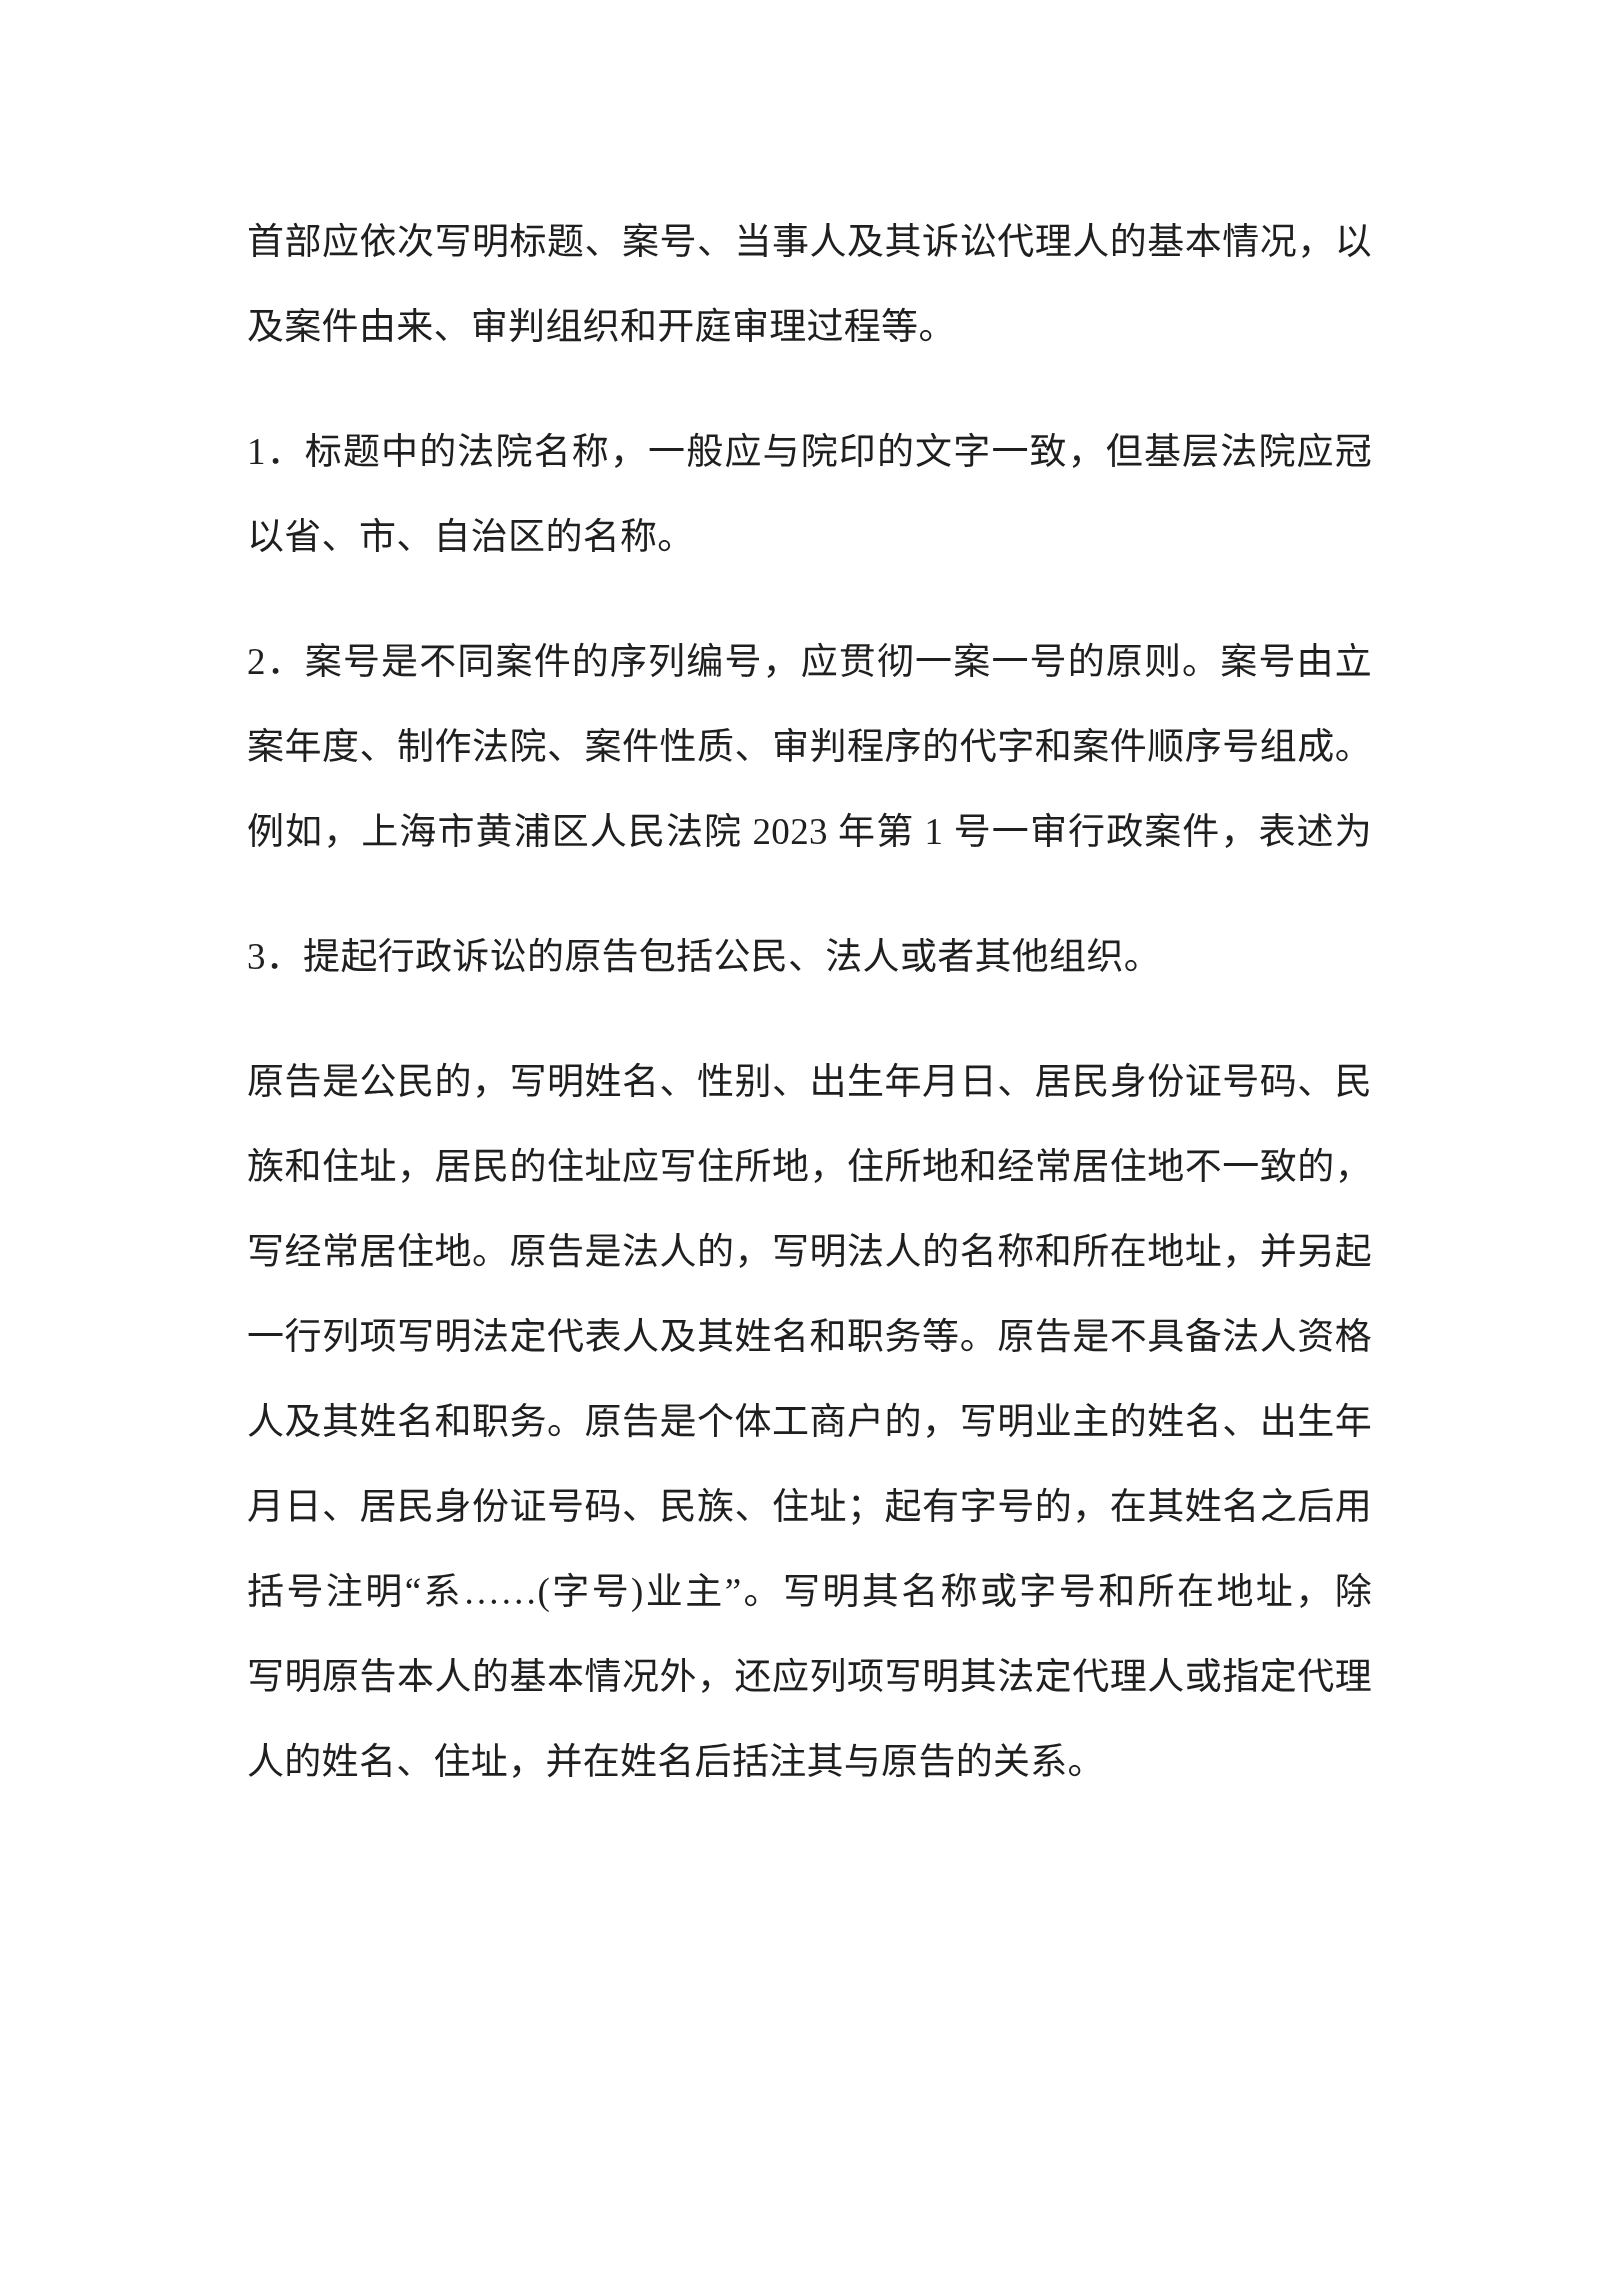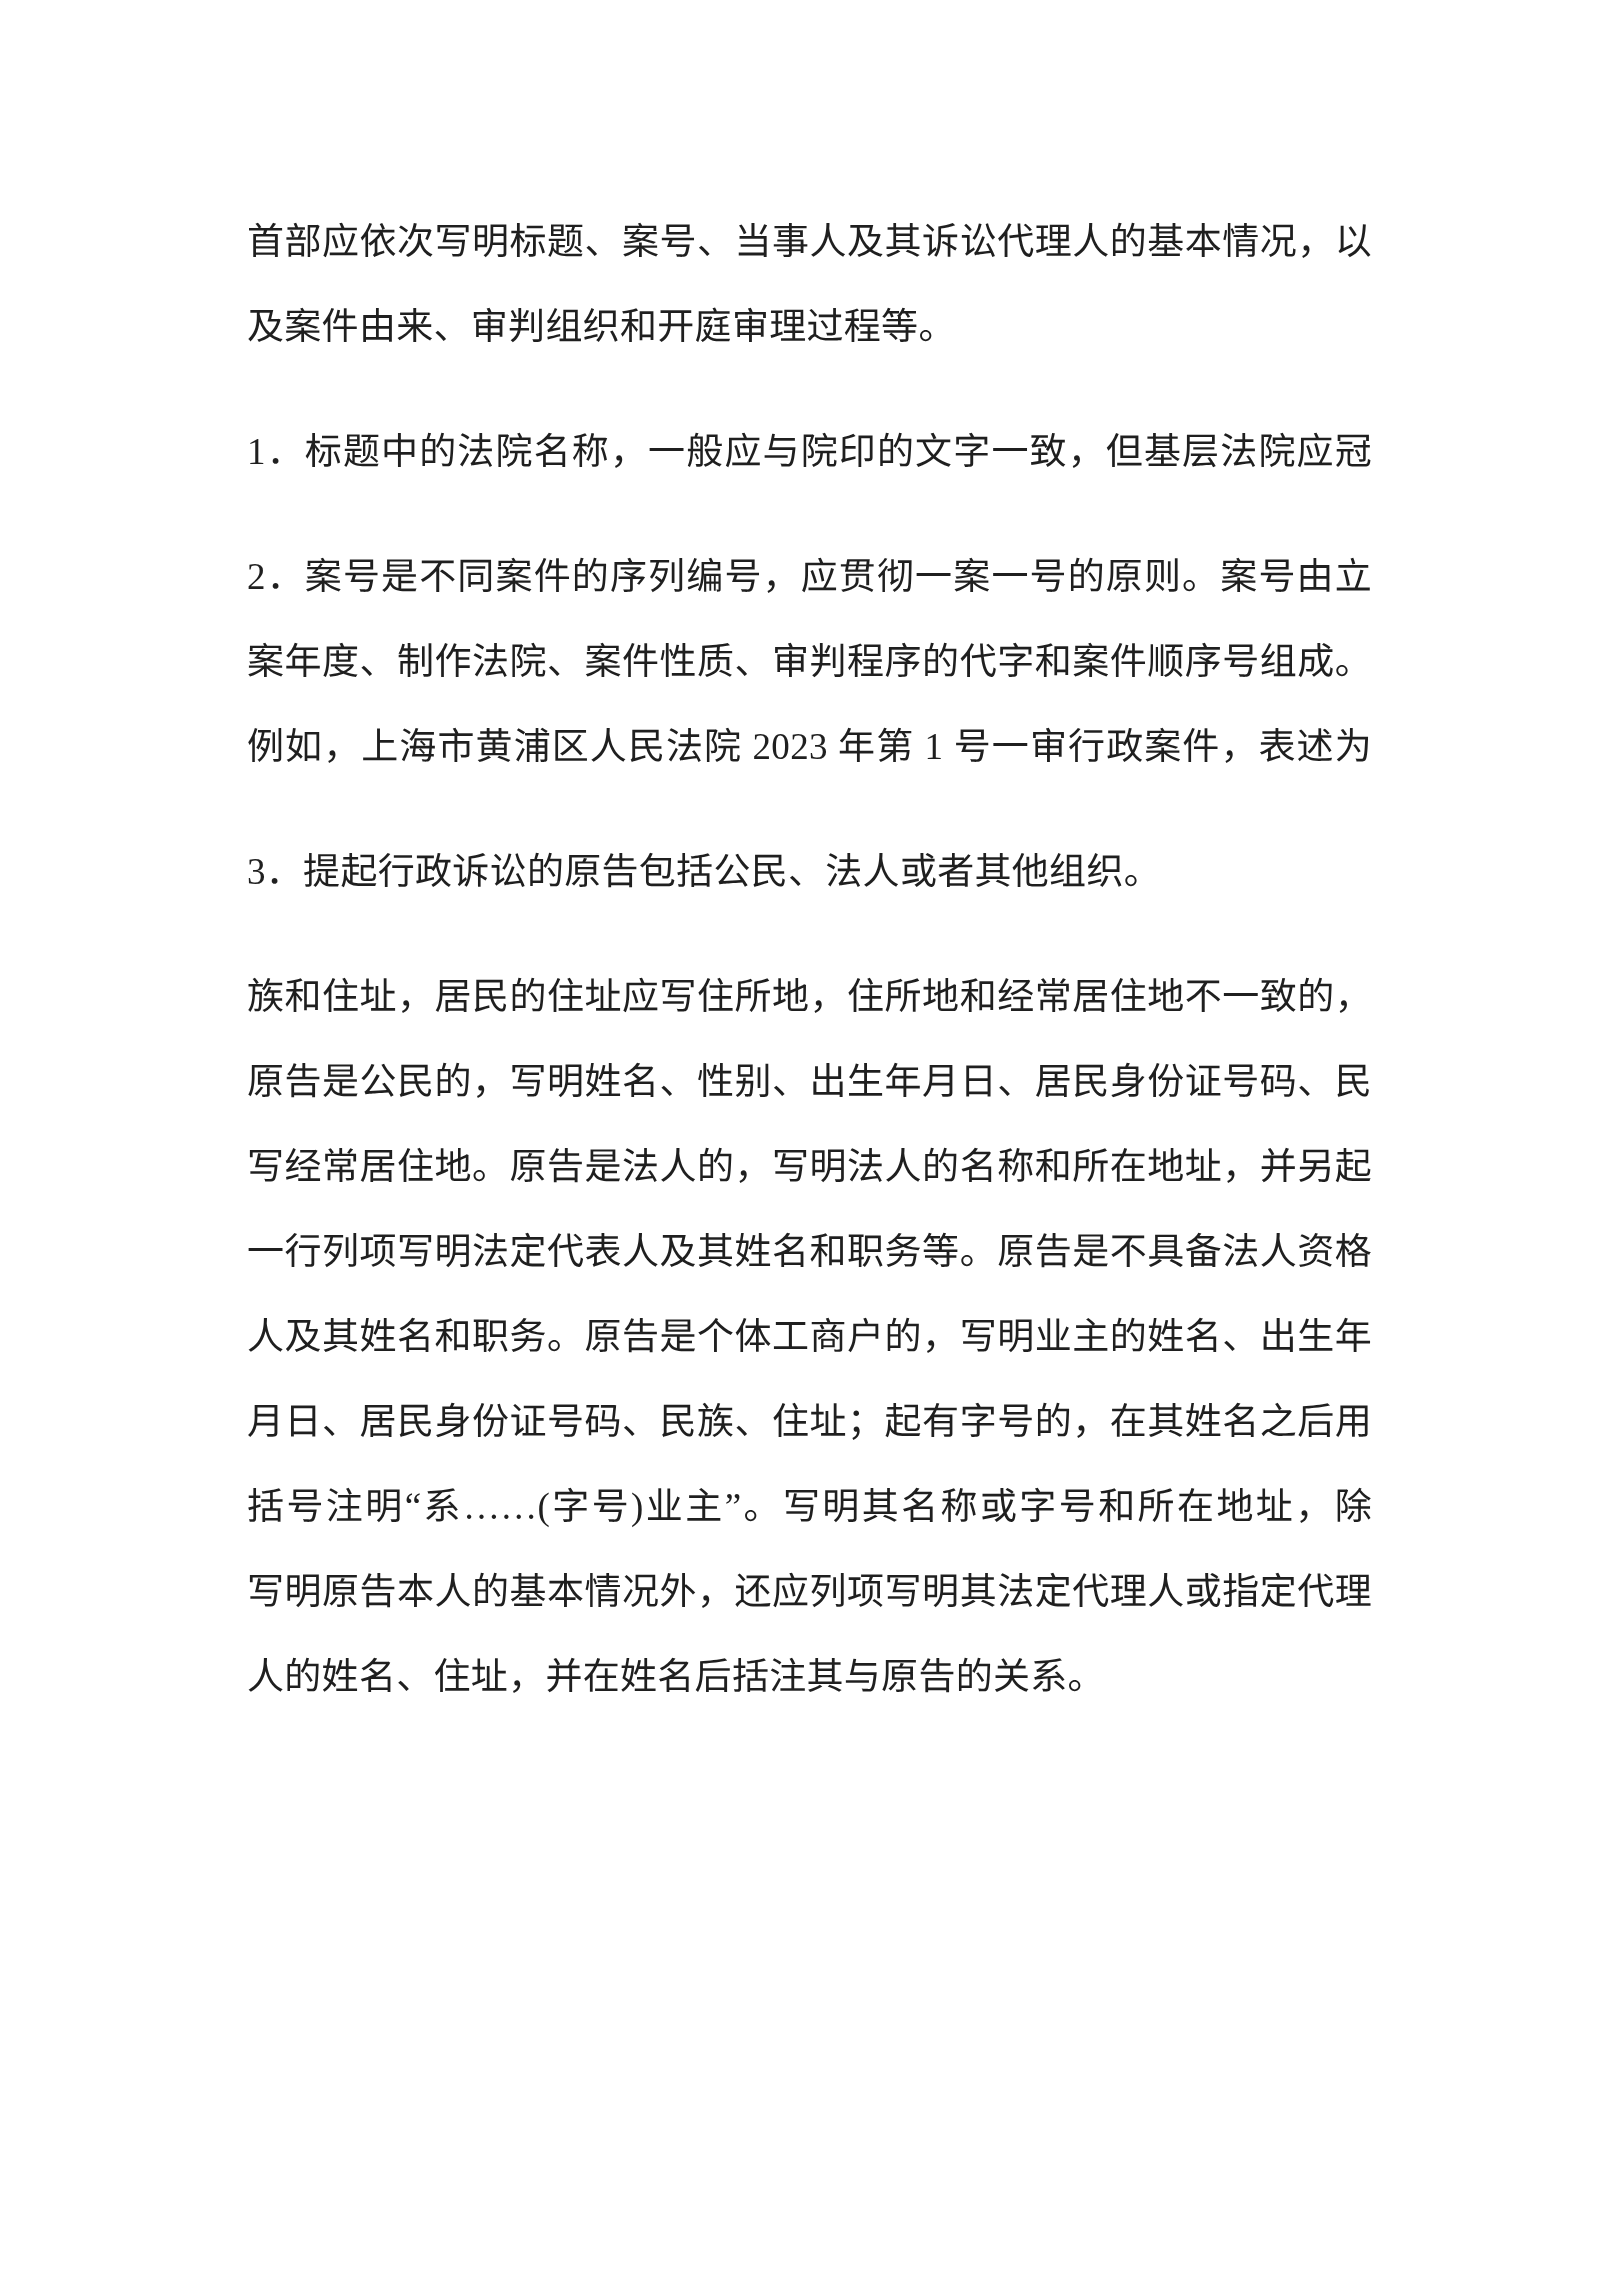--- a/index.html
+++ b/index.html
@@ -45,35 +45,36 @@
 <div class="page">
   <main class="content">
 
     <p class="para">
       <span class="line">首部应依次写明标题、案号、当事人及其诉讼代理人的基本情况，以</span>
       <span class="line last">及案件由来、审判组织和开庭审理过程等。</span>
     </p>
 
     <p class="para">
       <span class="line">1．标题中的法院名称，一般应与院印的文字一致，但基层法院应冠</span>
+      <span class="line last">以省、市、自治区的名称。</span>
     </p>
 
     <p class="para">
       <span class="line">2．案号是不同案件的序列编号，应贯彻一案一号的原则。案号由立</span>
       <span class="line">案年度、制作法院、案件性质、审判程序的代字和案件顺序号组成。</span>
       <span class="line">例如，上海市黄浦区人民法院 2023 年第 1 号一审行政案件，表述为</span>
     </p>
 
     <p class="para">
       <span class="line last">3．提起行政诉讼的原告包括公民、法人或者其他组织。</span>
     </p>
 
     <p class="para">
+      <span class="line">原告是公民的，写明姓名、性别、出生年月日、居民身份证号码、民</span>
       <span class="line">族和住址，居民的住址应写住所地，住所地和经常居住地不一致的，</span>
-      <span class="line">原告是公民的，写明姓名、性别、出生年月日、居民身份证号码、民</span>
       <span class="line">写经常居住地。原告是法人的，写明法人的名称和所在地址，并另起</span>
       <span class="line">一行列项写明法定代表人及其姓名和职务等。原告是不具备法人资格</span>
       <span class="line">人及其姓名和职务。原告是个体工商户的，写明业主的姓名、出生年</span>
       <span class="line">月日、居民身份证号码、民族、住址；起有字号的，在其姓名之后用</span>
       <span class="line">括号注明“系……(字号)业主”。写明其名称或字号和所在地址，除</span>
       <span class="line">写明原告本人的基本情况外，还应列项写明其法定代理人或指定代理</span>
       <span class="line last">人的姓名、住址，并在姓名后括注其与原告的关系。</span>
     </p>
 
   </main>

